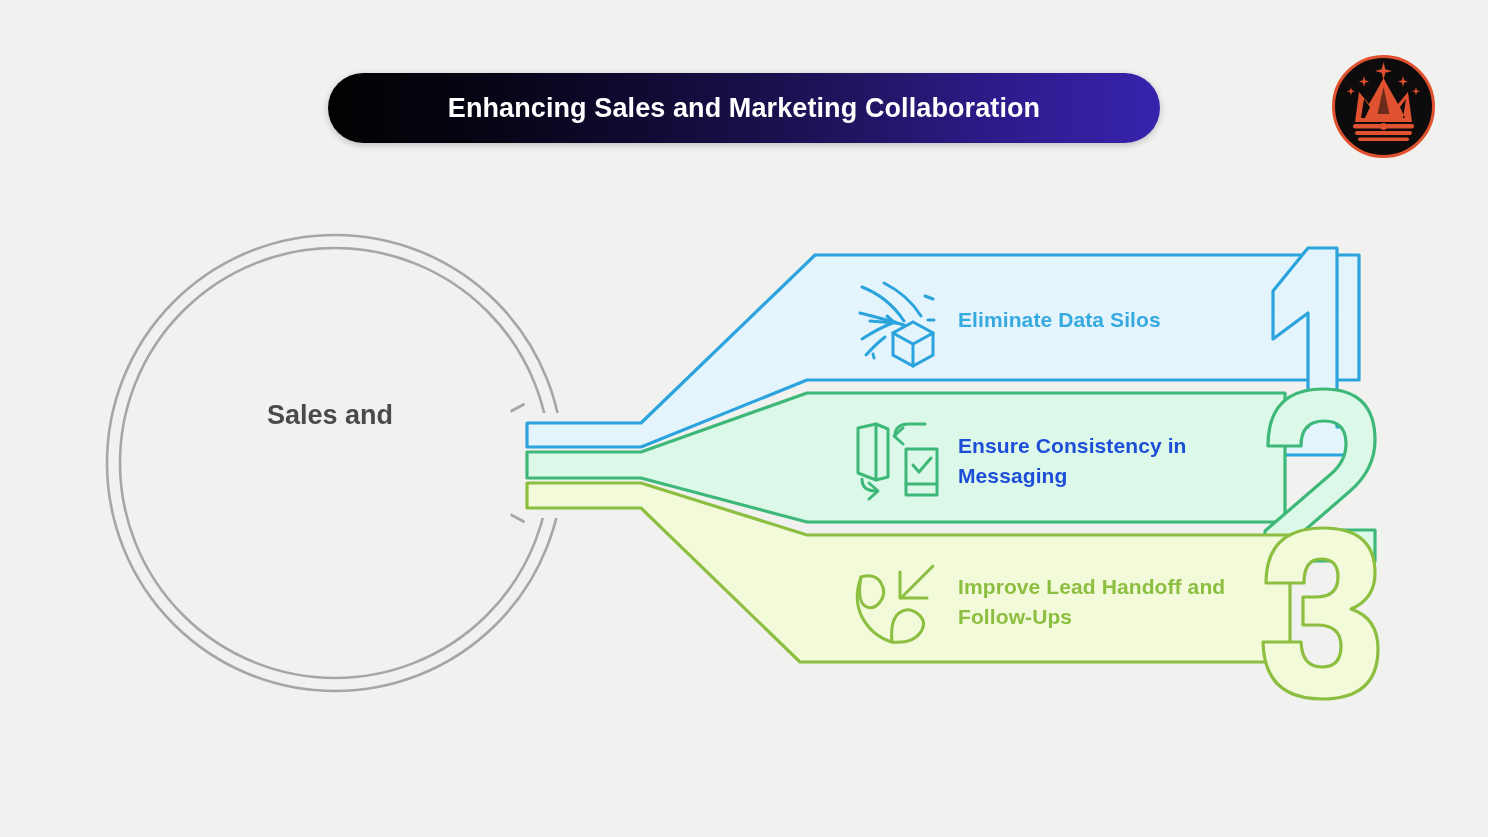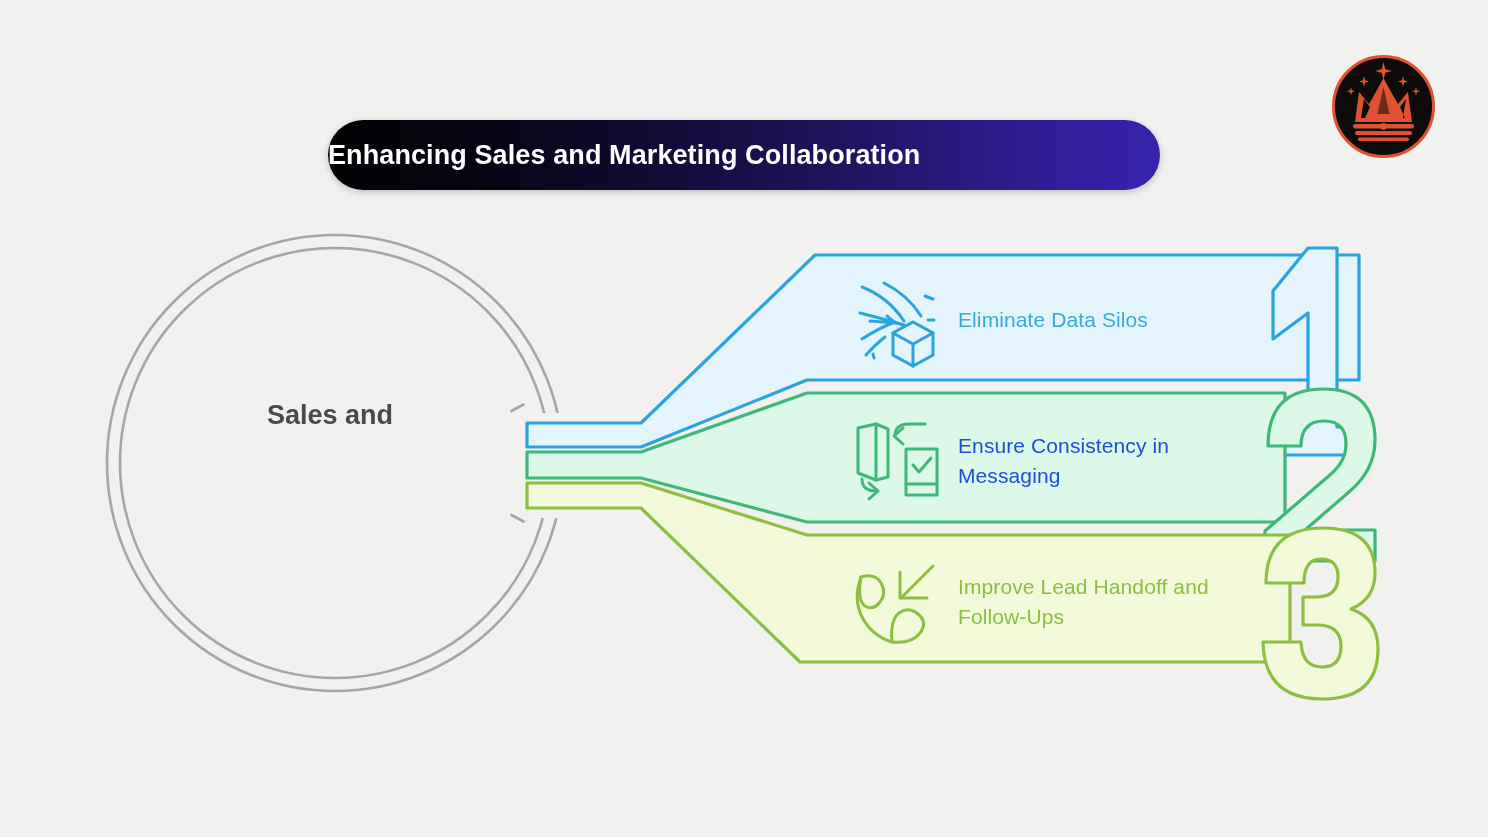--- a/index.html
+++ b/index.html
@@ -24,22 +24,22 @@
   #title-banner {
     position: absolute;
     left: 328px;
     top: 73px;
     width: 832px;
     height: 70px;
     border-radius: 35px;
     background: linear-gradient(90deg, #020203 0%, #070413 18%, #130a36 40%, #21135e 62%, #2e1c8e 82%, #3623ad 100%);
     display: flex;
     align-items: center;
+    justify-content: center;
     box-shadow: 0 2px 7px rgba(0,0,0,0.22);
-    margin-top: 47px;
   }
   #title-text {
     color: #ffffff;
     font-size: 27px;
     font-weight: bold;
     letter-spacing: 0.1px;
     white-space: nowrap;
   }
 
   
@@ -75,21 +75,21 @@
   #bands {
     position: absolute;
     left: 0;
     top: 0;
     width: 1488px;
     height: 837px;
   }
   .band-label {
     position: absolute;
     font-size: 21px;
-    font-weight: normal;
+    font-weight: bold;
     line-height: 30px;
     letter-spacing: 0.1px;
   }
   #label-1 { left: 958px; top: 305px; width: 300px; color: #36A9DF; }
   #label-2 { left: 958px; top: 431px; width: 290px; color: #1d4ed8; }
   #label-3 { left: 958px; top: 572px; width: 290px; color: #8CBE3F; }
 </style>
 </head>
 <body>
 

